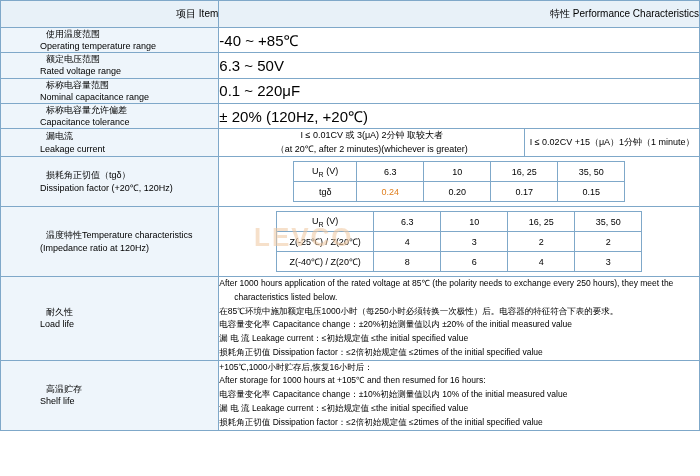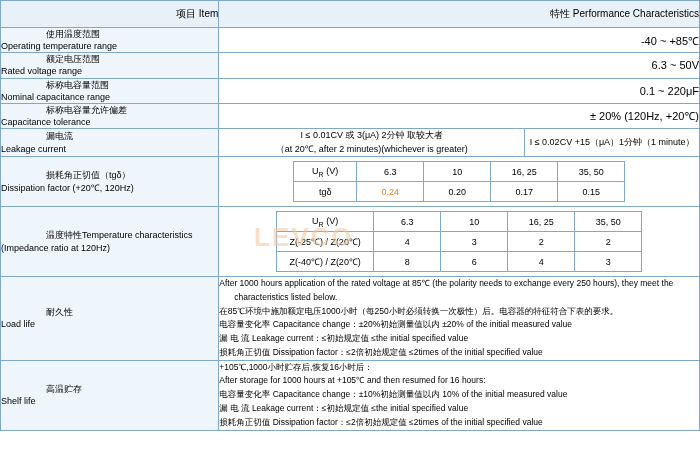--- a/index.html
+++ b/index.html
@@ -40,24 +40,24 @@
   }
   .lbl {
     background: #eef5fb;
     padding: 3px 6px;
     font-size: 9px;
     line-height: 1.35;
     text-align: left;
     color: #000;
   }
   .lbl .cn { display: block; padding-left: 45px; }
-  .lbl .en { display: block; }
+  .lbl .en { display: block; margin-left: 39px; }
   .val {
-    text-align: right;
-    font-size: 11px;
+    text-align: left;
+    font-size: 15px;
     padding: 4px 4px;
     color: #000;
     margin-top: 28px;
   }
   .leak-left, .leak-right {
     text-align: center;
     font-size: 9px;
     line-height: 1.5;
     padding: 3px 4px;
   }

